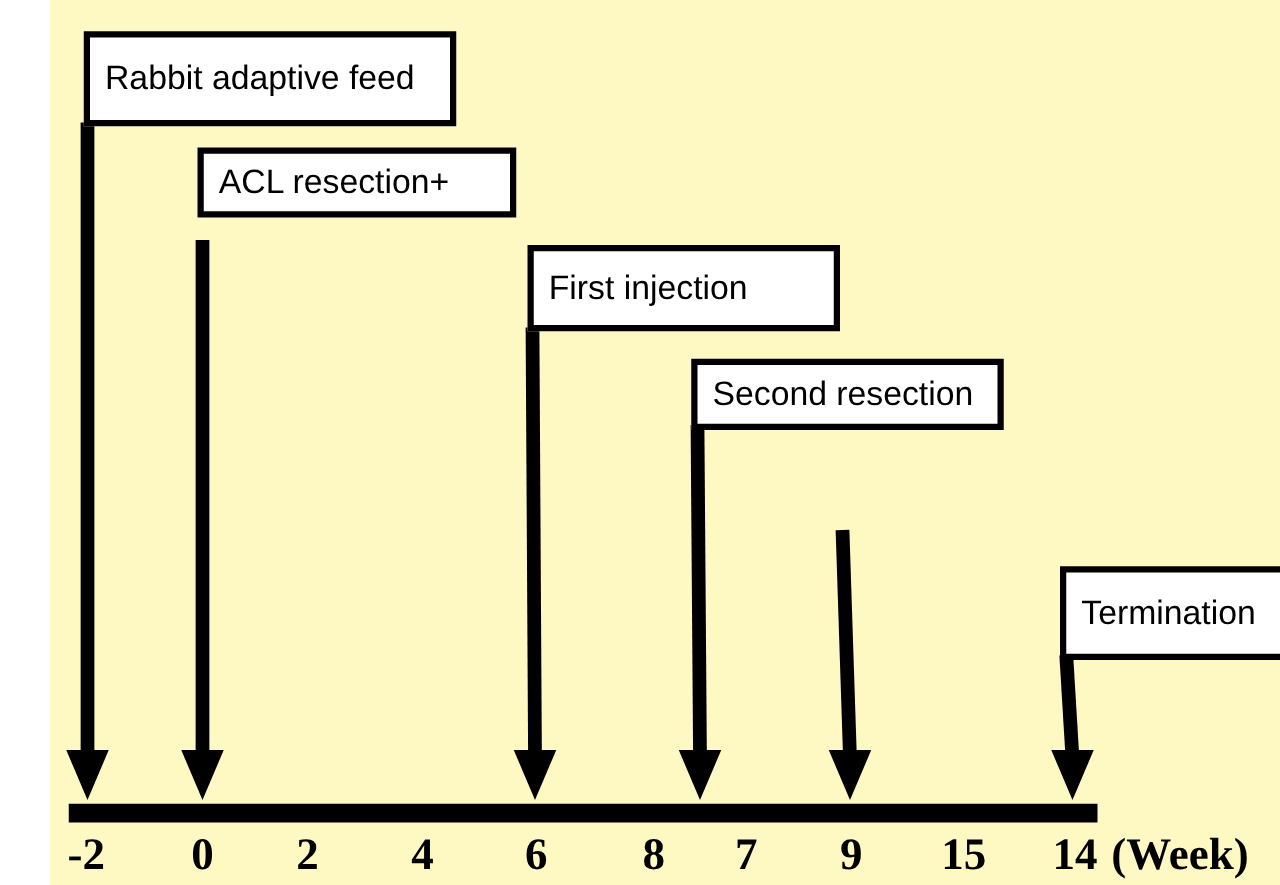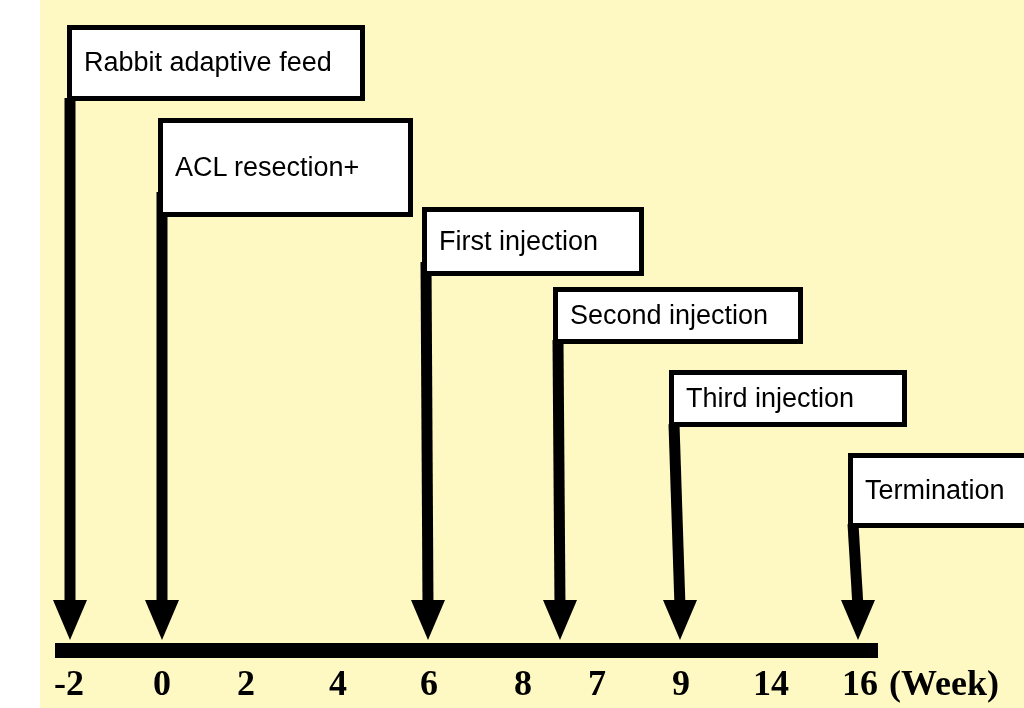--- a/index.html
+++ b/index.html
@@ -98,45 +98,42 @@
       <polygon points="801,600 835,600 818,640" fill="#000000"></polygon>
     </g>
 
     <rect x="15" y="643" width="823" height="15" fill="#000000"></rect>
   </svg>
 
   <div class="event-box" style="left:27px; top:25px; width:298px; height:76px;">
     <span class="line">Rabbit adaptive feed</span>
   </div>
 
-  <div class="event-box" style="left:118px; top:118px; width:255px; height:99px;">
+  <div class="event-box" style="left:118px; top:118px; width:255px; height:56px;">
     <span class="line">ACL resection+</span>
   </div>
 
-  <div class="event-box" style="left:382px; top:207px; width:222px; height:69px;">
+  <div class="event-box" style="left:382px; top:196px; width:250px; height:69px;">
     <span class="line">First injection</span>
   </div>
 
   <div class="event-box" style="left:513px; top:287px; width:250px; height:57px;">
-    <span class="line">Second injection</span>
+    <span class="line">Second resection</span>
   </div>
 
-  <div class="event-box" style="left:629px; top:370px; width:238px; height:57px;">
-    <span class="line">Third injection</span>
-  </div>
 
   <div class="event-box" style="left:808px; top:453px; width:205px; height:75px;">
     <span class="line">Termination</span>
   </div>
 
   <div class="axis-label" style="left:29px; top:662px;">-2</div>
   <div class="axis-label" style="left:122px; top:662px;">0</div>
   <div class="axis-label" style="left:206px; top:662px;">2</div>
   <div class="axis-label" style="left:298px; top:662px;">4</div>
   <div class="axis-label" style="left:389px; top:662px;">6</div>
   <div class="axis-label" style="left:483px; top:662px;">8</div>
   <div class="axis-label" style="left:557px; top:662px;">7</div>
   <div class="axis-label" style="left:641px; top:662px;">9</div>
-  <div class="axis-label" style="left:731px; top:662px;">14</div>
-  <div class="axis-label" style="left:820px; top:662px;">16</div>
+  <div class="axis-label" style="left:731px; top:662px;">15</div>
+  <div class="axis-label" style="left:820px; top:662px;">14</div>
   <div class="axis-label unit" style="left:849px; top:662px;">(Week)</div>
 
 </div>
 
 </body></html>

